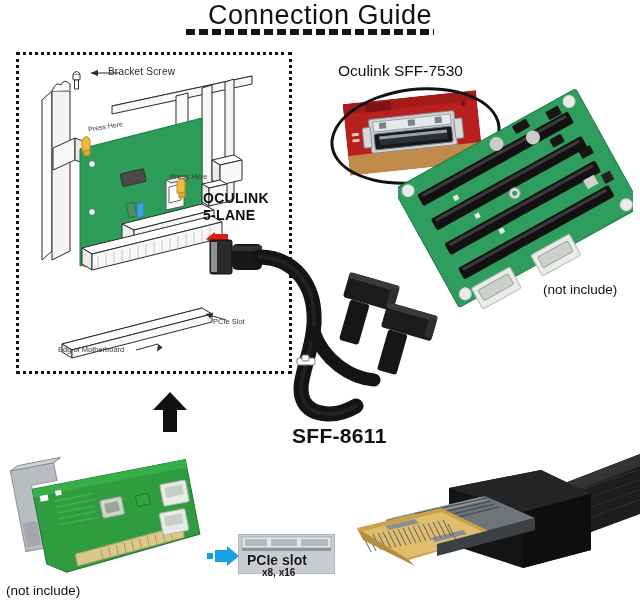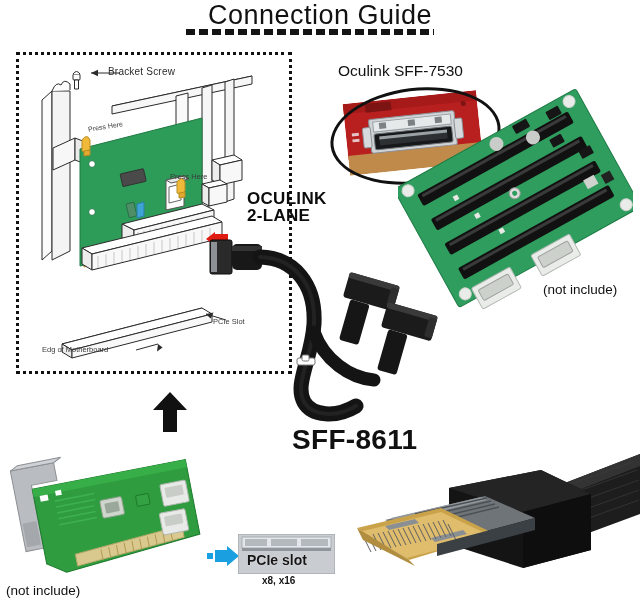--- a/index.html
+++ b/index.html
@@ -54,56 +54,56 @@
 
   .lbl { position: absolute; font-family: "Liberation Sans", sans-serif; }
 
   
   #lbl-bracket-screw {
     left: 108px; top: 66px; font-size: 10px; color: #2b2b2b; letter-spacing: .2px;
   }
   #lbl-press-1 { left: 88px; top: 123px; font-size: 7px; color: #3a3a3a; transform: rotate(-9deg); }
   #lbl-press-2 { left: 170px; top: 172px; font-size: 7.5px; color: #3a3a3a; }
   #lbl-pcie-slot-small { left: 213px; top: 317px; font-size: 7.5px; color: #3a3a3a; }
-  #lbl-edge-mb { left: 42px; top: 345px; font-size: 7.5px; color: #3a3a3a; }
+  #lbl-edge-mb { left: 58px; top: 345px; font-size: 7.5px; color: #3a3a3a; }
 
   
   #lbl-oculink-8lane {
-    left: 203px; top: 190px; font-size: 17px; font-weight: 700;
-    line-height: 17px; color: #0c0c0c; letter-spacing: .3px; margin-left: 44px;
+    left: 203px; top: 190px; font-size: 14px; font-weight: 700;
+    line-height: 17px; color: #0c0c0c; letter-spacing: .3px;
   }
 
   
   .art { position: absolute; }
 
   
   #lbl-pcie8x {
     left: 95px; top: 434px; width: 150px; text-align: center;
     font-size: 13px; font-weight: 700; line-height: 16px; color: #111;
   }
   #lbl-sff8611-big {
-    left: 292px; top: 424px; font-size: 28px; font-weight: 700; color: #111;
+    left: 292px; top: 424px; font-size: 21px; font-weight: 700; color: #111;
     letter-spacing: .3px;
     text-align: right;
   }
   #lbl-oculink-sff8611 {
     left: 338px; top: 62px; font-size: 15.5px; font-weight: 400; color: #111;
   }
   #lbl-not-include-right {
     left: 543px; top: 282px; font-size: 13.5px; color: #111;
   }
   #lbl-not-include-left {
     left: 6px; top: 583px; font-size: 13.5px; color: #111;
   }
   #lbl-pcie-slot-big {
     left: 247px; top: 553px; font-size: 14px; font-weight: 700; color: #141414;
     line-height: 14px; text-shadow: 0 0 1px #fff;
   }
   #lbl-pcie-slot-sub {
-    left: 262px; top: 567px; font-size: 10px; font-weight: 700; color: #141414; margin-top: 8px;
+    left: 262px; top: 567px; font-size: 10px; font-weight: 700; color: #141414;
   }
 
   
   #arrow-up-pcie {
     left: 153px; top: 392px; width: 34px; height: 40px;
   }
   #arrow-red-oculink { left: 206px; top: 232px; width: 22px; height: 14px; }
   #arrow-blue-pcie { left: 207px; top: 546px; width: 32px; height: 20px; }
 
   
@@ -241,21 +241,21 @@
   </svg>
 
   <div class="lbl" id="lbl-bracket-screw">Bracket Screw</div>
   <div class="lbl" id="lbl-press-1">Press Here</div>
   <div class="lbl" id="lbl-press-2">Press Here</div>
   <div class="lbl" id="lbl-pcie-slot-small">PCIe Slot</div>
   <div class="lbl" id="lbl-edge-mb">Edg  of Motherboard</div>
 
   <div class="lbl" id="lbl-oculink-8lane">
     <div>OCULINK</div>
-    <div>2-LANE</div>
+    <div>5-LANE</div>
   </div>
 
   <svg class="art" id="arrow-red-oculink" viewBox="0 0 22 14" width="22" height="14">
     <path d="M22 2 L9 2 L9 0 L0 7 L9 14 L9 11 L22 11 Z" fill="#e01b12"></path>
   </svg>
 
   <div class="lbl" id="lbl-oculink-sff8611">Oculink SFF-7530</div>
 
   <svg class="art" id="red-pcb" viewBox="0 0 134 72" width="134" height="72">
     <rect x="0" y="0" width="134" height="56" fill="#b81f1f"></rect>

